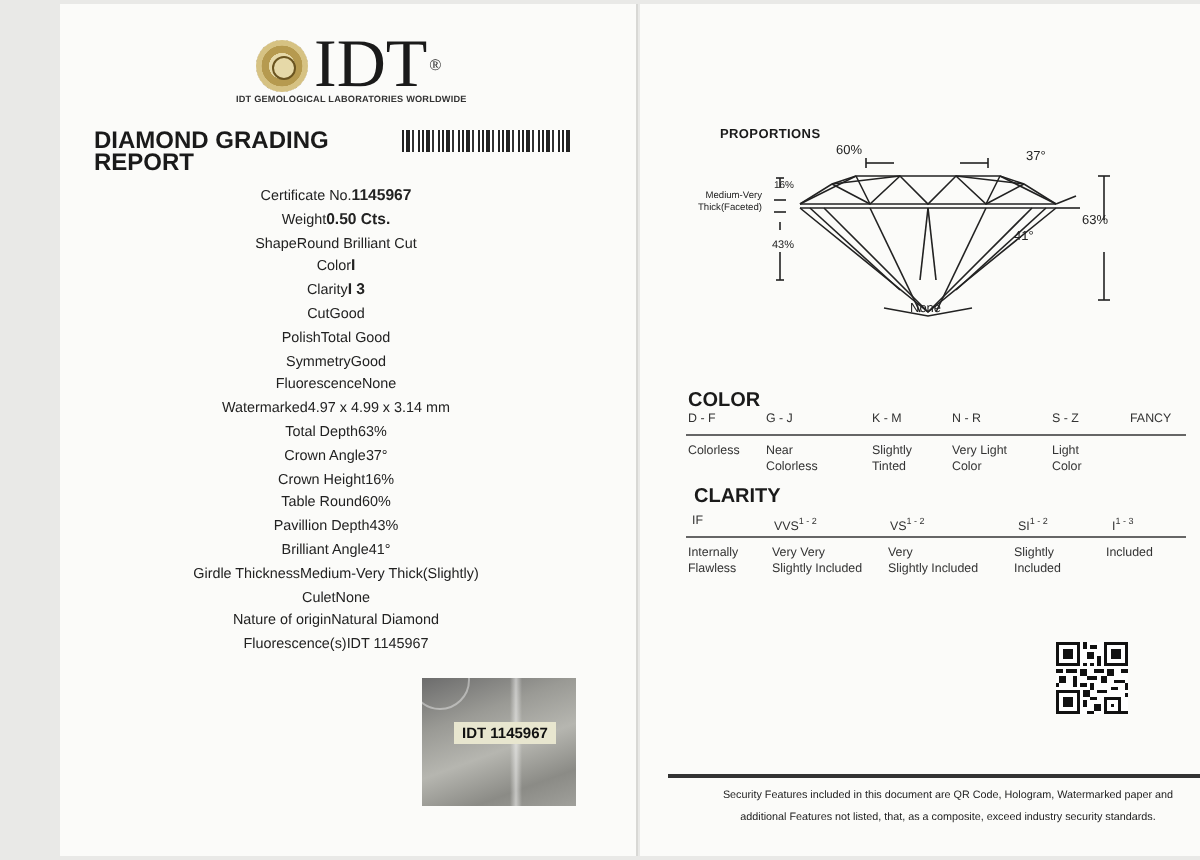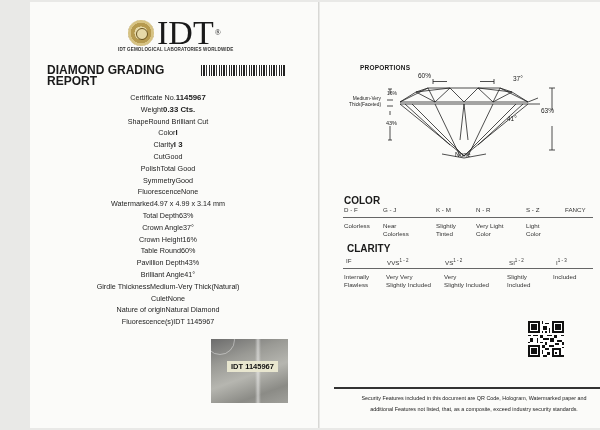--- a/index.html
+++ b/index.html
@@ -60,21 +60,21 @@
   <div class="doc-title">DIAMOND GRADING REPORT</div>
   <div class="barcode"></div>
 
   <div class="fields">
     <div class="row bold">
         <span>Certificate No.</span>
         <span class="v">1145967</span>
       </div>
     <div class="row bold">
         <span>Weight</span>
-        <span class="v">0.33 Cts.</span>
+        <span class="v">0.50 Cts.</span>
       </div>
     <div class="row">
         <span>Shape</span>
         <span class="v">Round Brilliant Cut</span>
       </div>
     <div class="row bold">
         <span>Color</span>
         <span class="v">I</span>
       </div>
     <div class="row bold">
@@ -120,21 +120,21 @@
     <div class="row">
         <span>Pavillion Depth</span>
         <span class="v">43%</span>
       </div>
     <div class="row">
         <span>Brilliant Angle</span>
         <span class="v">41°</span>
       </div>
     <div class="row">
         <span>Girdle Thickness</span>
-        <span class="v">Medium-Very Thick(Natural)</span>
+        <span class="v">Medium-Very Thick(Slightly)</span>
       </div>
     <div class="row">
         <span>Culet</span>
         <span class="v">None</span>
       </div>
     <div class="row">
         <span>Nature of origin</span>
         <span class="v">Natural Diamond</span>
       </div>
     <div class="row">

